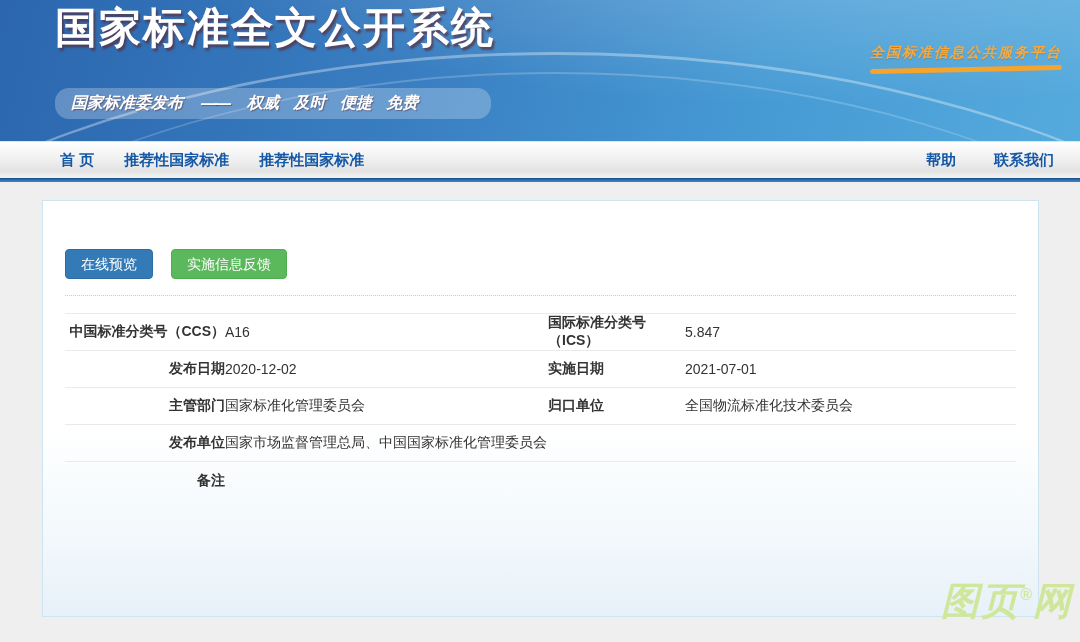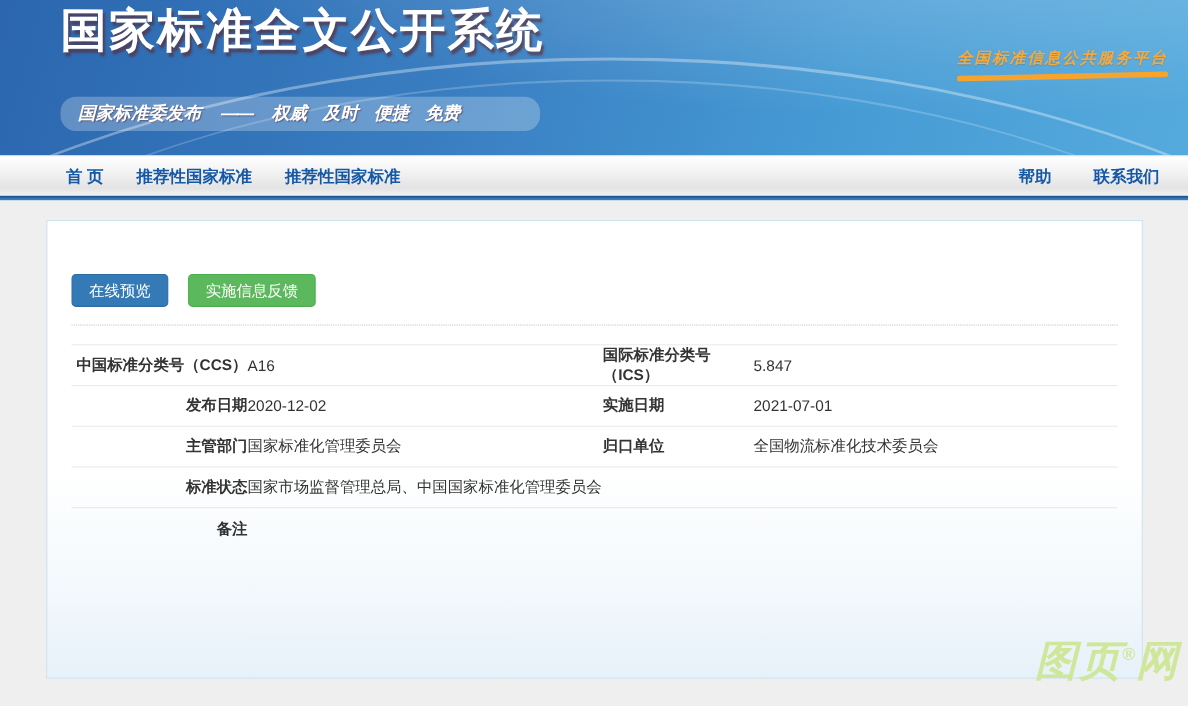--- a/index.html
+++ b/index.html
@@ -126,21 +126,21 @@
       <span class="t-label c2">实施日期</span>
       <span class="v2">2021-07-01</span>
     </div>
     <div class="t-row">
       <span class="t-label c1">主管部门</span>
       <span class="v1">国家标准化管理委员会</span>
       <span class="t-label c2">归口单位</span>
       <span class="v2">全国物流标准化技术委员会</span>
     </div>
     <div class="t-row">
-      <span class="t-label c1">标准状态</span>
+      <span class="t-label c1">发布单位</span>
       <span class="v-span">国家市场监督管理总局、中国国家标准化管理委员会</span>
     </div>
     <div class="t-row">
       <span class="t-label c1">备注</span>
       <span class="v-span"></span>
     </div>
   </div>
 </div>
 
 <div class="watermark">

